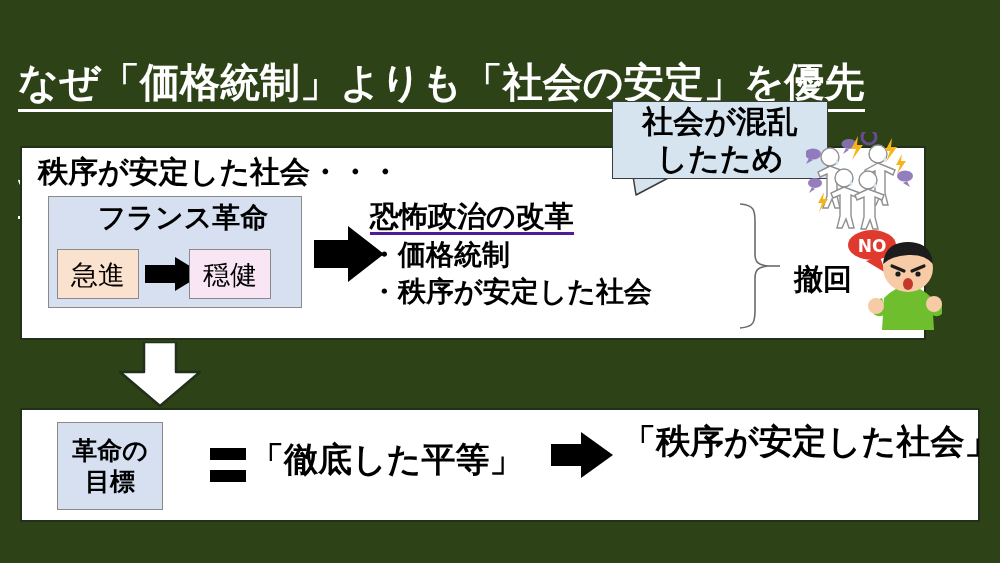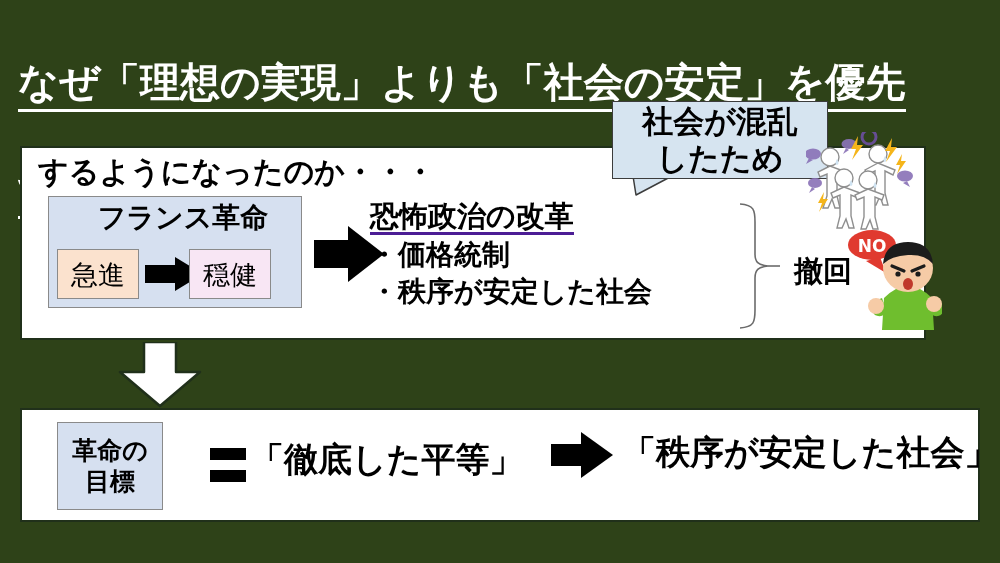--- a/index.html
+++ b/index.html
@@ -177,21 +177,21 @@
     position: absolute;
     left: 716px;
     top: 54px;
     width: 42px;
     height: 128px;
   }
 
   .withdraw-label {
     position: absolute;
     left: 772px;
-    top: 104px;
+    top: 112px;
     font-size: 29px;
     font-weight: 700;
     color: #000;
     white-space: nowrap;
   }
 
   
   #speech-bubble {
     position: absolute;
     left: 612px;
@@ -279,21 +279,21 @@
     left: 228px;
     top: 27px;
     font-size: 34px;
     font-weight: 700;
     color: #000;
     white-space: nowrap;
   }
   .goal-text-b {
     position: absolute;
     left: 600px;
-    top: 20px;
+    top: 9px;
     font-size: 34px;
     font-weight: 700;
     color: #000;
     white-space: nowrap;
   }
 
   
   #crowd-illustration {
     position: absolute;
     left: 806px;
@@ -308,27 +308,27 @@
     width: 96px;
     height: 104px;
   }
 </style>
 </head>
 <body>
 
 <div id="slide" style="background: rgb(46, 66, 24);">
 
   <div class="title">
-    <span class="tline">なぜ「理想の実現」よりも「社会の安定」を優先</span><br>
+    <span class="tline">なぜ「価格統制」よりも「社会の安定」を優先</span><br>
     <span class="tline">するようになったのか？</span>
   </div>
 
   <div class="panel" id="panel-main">
 
-    <div class="heading-after">するようになったのか・・・</div>
+    <div class="heading-after">秩序が安定した社会・・・</div>
 
     <div class="box-revolution">
       <div class="label">フランス革命</div>
       <div class="chip chip-radical">急進</div>
 
       <span class="arrow-right" id="arrow-small">
         <span class="shaft"></span>
         <span class="head"></span>
       </span>
 

